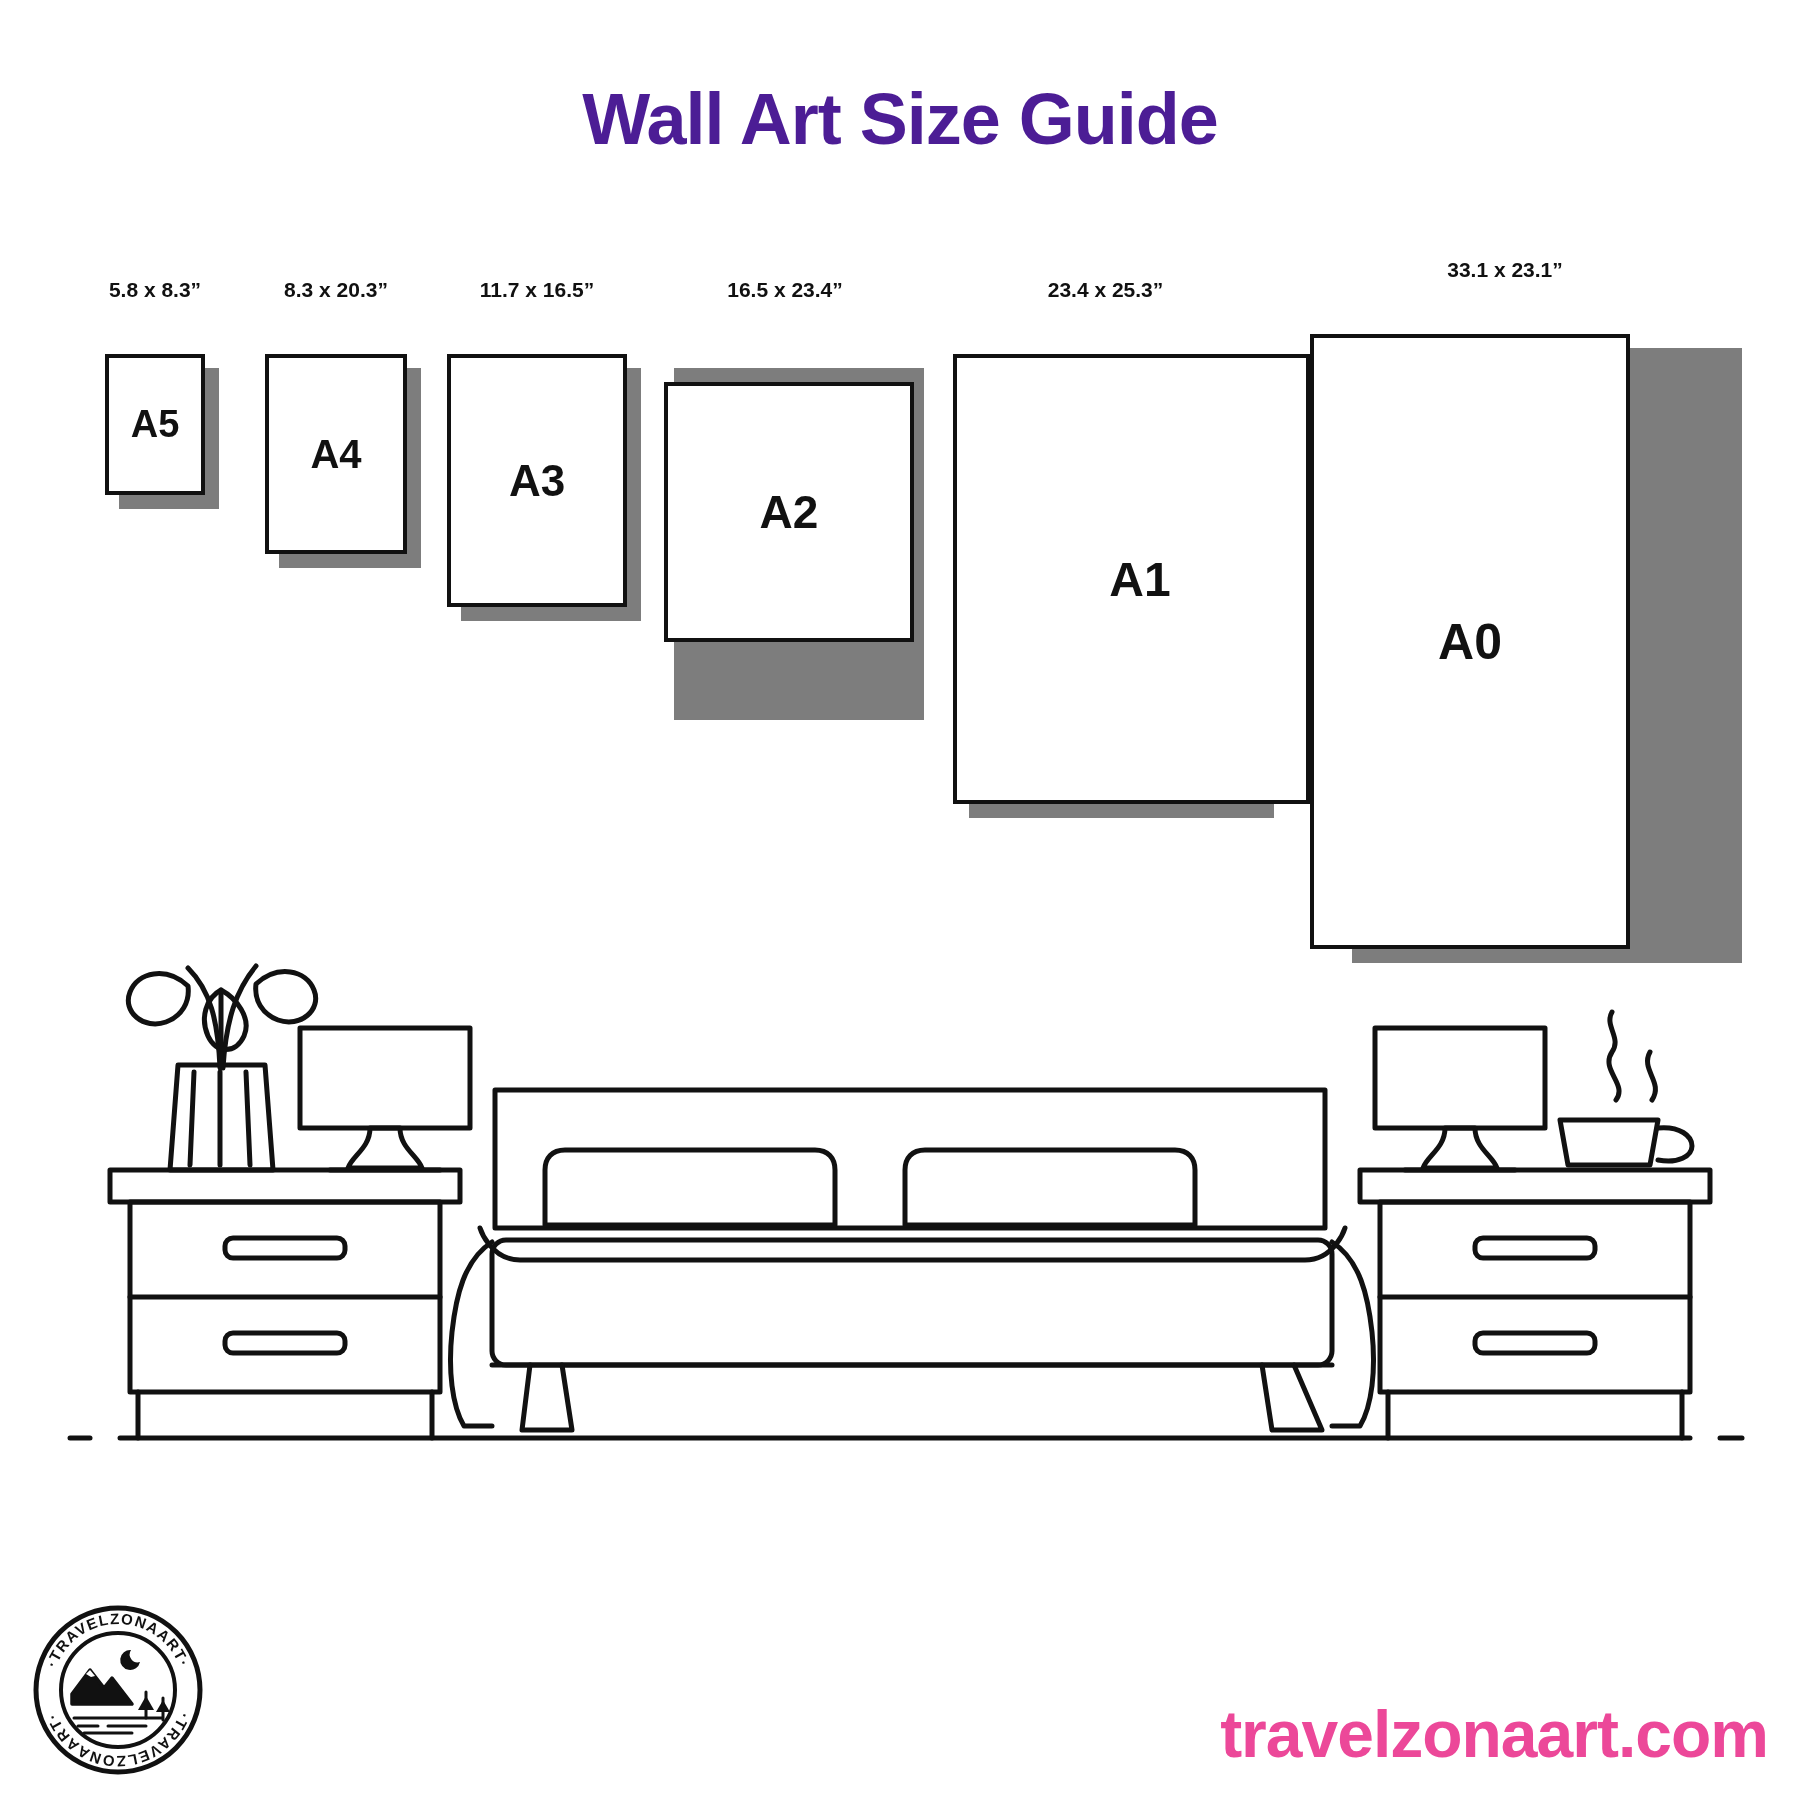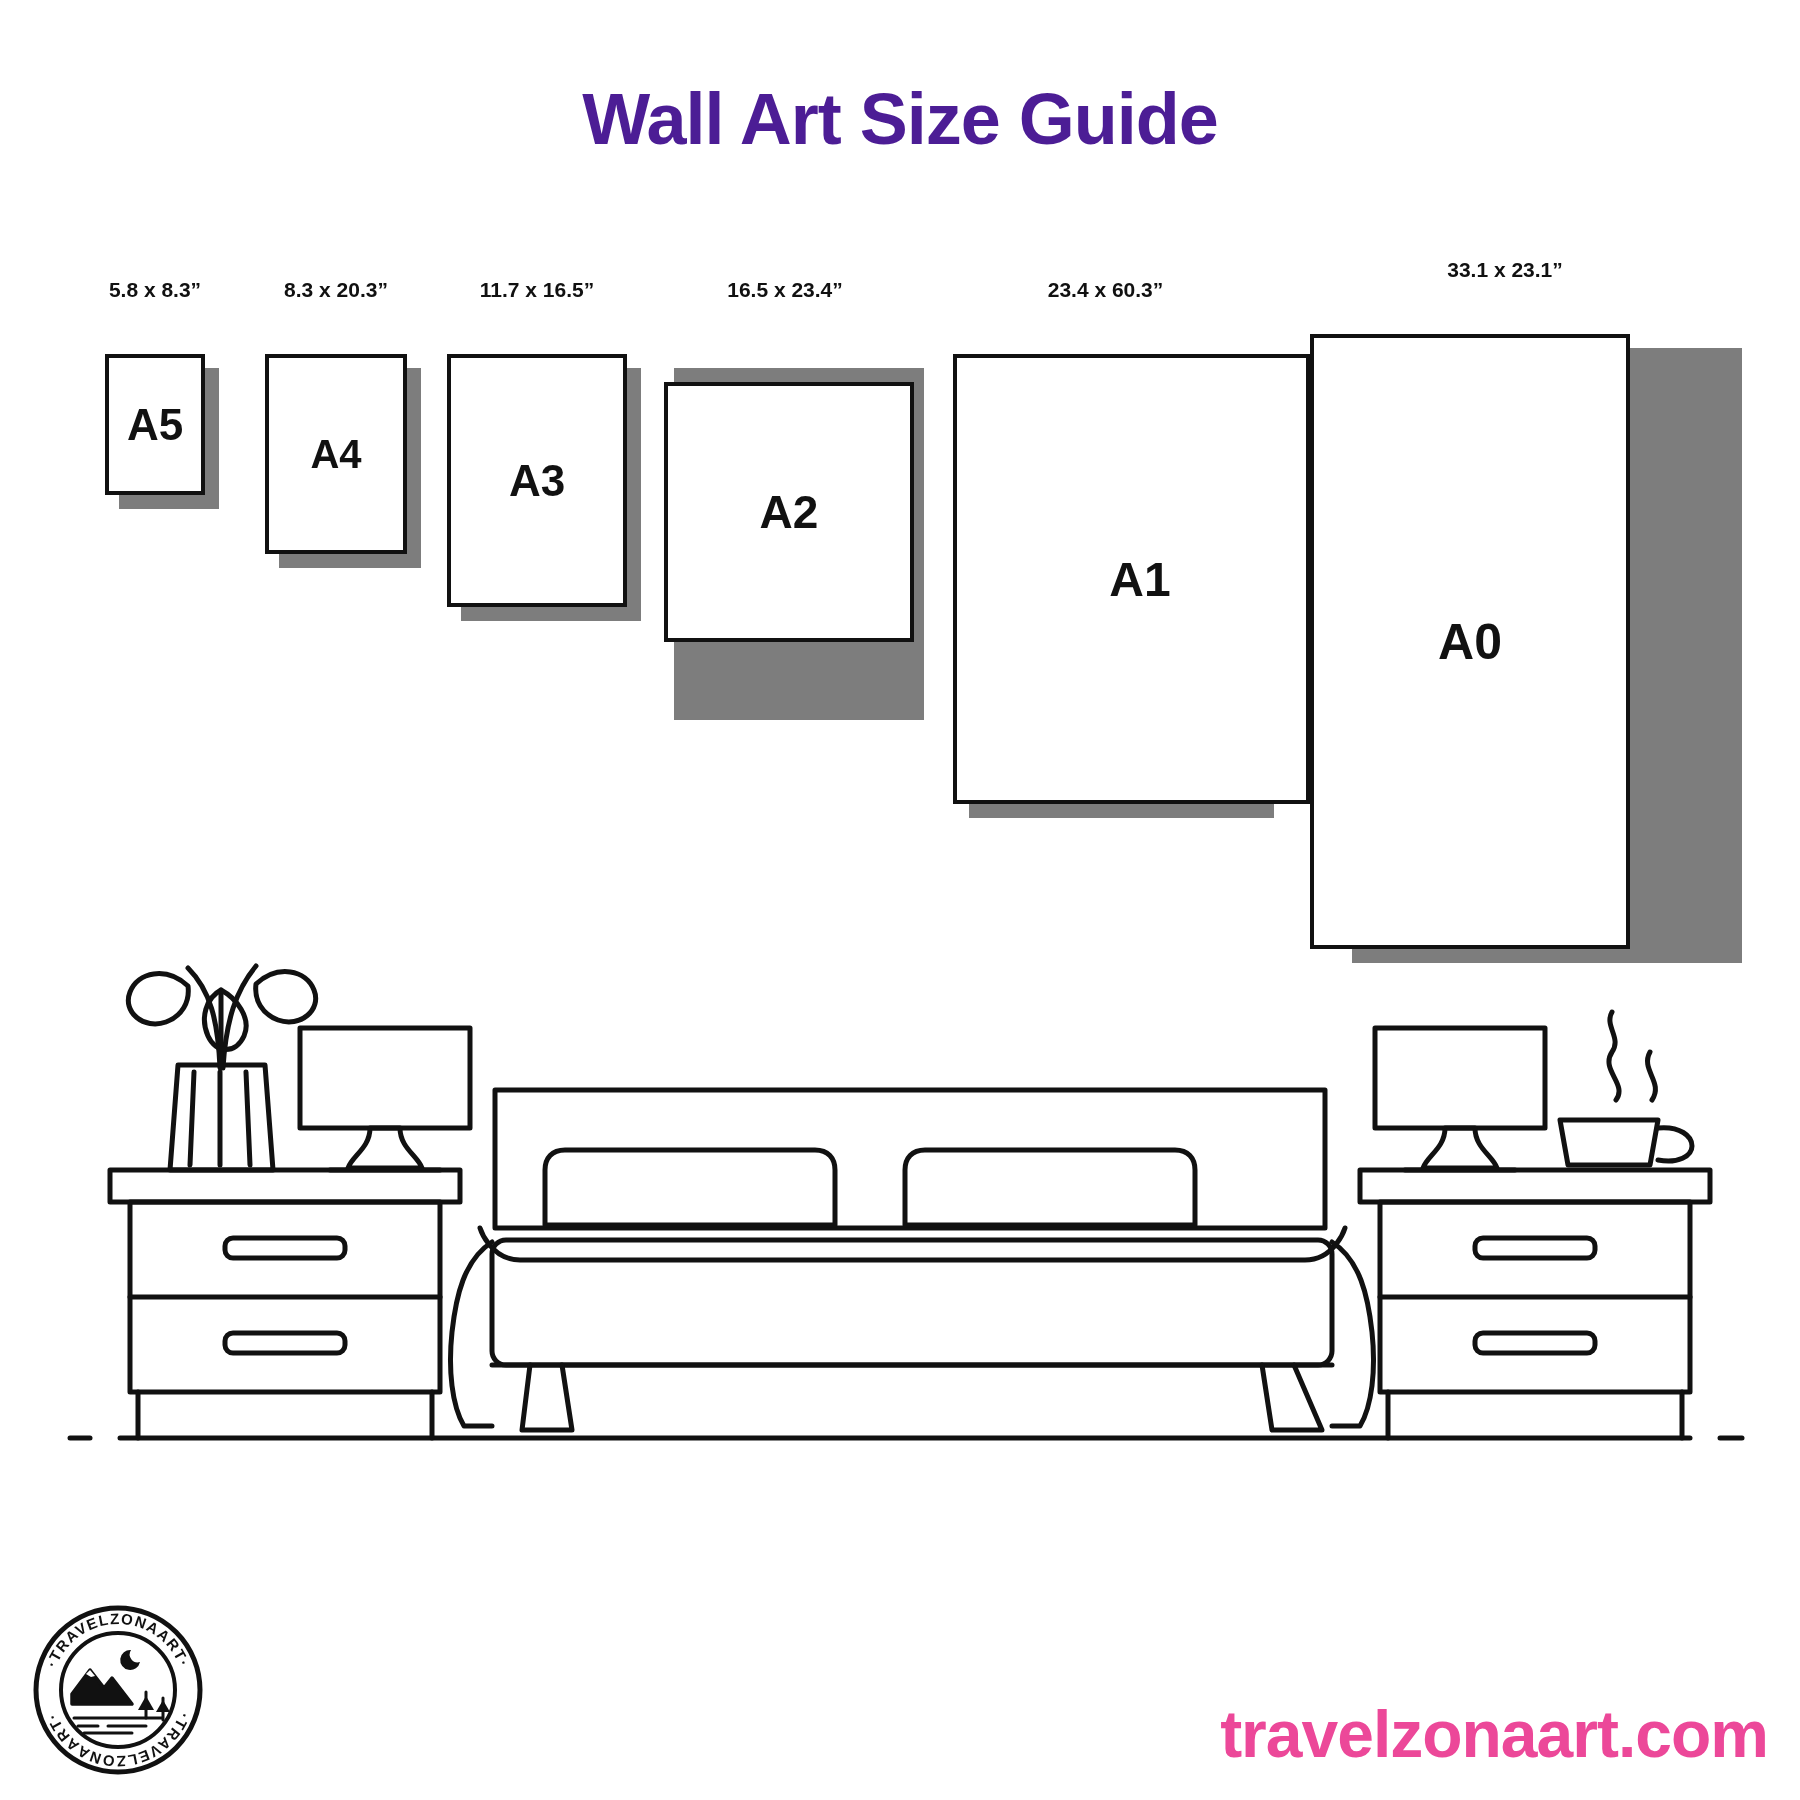--- a/index.html
+++ b/index.html
@@ -102,21 +102,21 @@
 <body>
 
 <div id="page-title">Wall Art Size Guide</div>
 
 <div id="frames-row">
 
   <div class="frame-group" style="left:105px; top:300px; width:100px;">
     <div class="frame-dims" style="top:-22px; width:100px; left:0;">5.8 x 8.3”</div>
     <div class="frame-shadow" style="left:14px; top:68px; width:100px; height:141px;"></div>
     <div class="frame-box" style="left:0; top:54px; width:100px; height:141px;">
-      <span class="frame-label" style="font-size:44px;">A5</span>
+      <span class="frame-label" style="font-size:38px;">A5</span>
     </div>
   </div>
 
   <div class="frame-group" style="left:265px; top:300px; width:142px;">
     <div class="frame-dims" style="top:-22px; width:142px; left:0;">8.3 x 20.3”</div>
     <div class="frame-shadow" style="left:14px; top:68px; width:142px; height:200px;"></div>
     <div class="frame-box" style="left:0; top:54px; width:142px; height:200px;">
       <span class="frame-label" style="font-size:40px;">A4</span>
     </div>
   </div>
@@ -131,21 +131,21 @@
 
   <div class="frame-group" style="left:660px; top:300px; width:250px;">
     <div class="frame-dims" style="top:-22px; width:250px; left:0;text-align:center;">16.5 x 23.4”</div>
     <div class="frame-shadow" style="left:14px; top:68px; width:250px; height:352px;"></div>
     <div class="frame-box" style="left:4px; top:54px; width:250px; height:260px;margin-top:28px;">
       <span class="frame-label" style="font-size:46px;">A2</span>
     </div>
   </div>
 
   <div class="frame-group" style="left:953px; top:300px; width:305px;">
-    <div class="frame-dims" style="top:-22px; width:305px; left:0;">23.4 x 60.3”</div>
+    <div class="frame-dims" style="top:-22px; width:305px; left:0;">23.4 x 25.3”</div>
     <div class="frame-shadow" style="left:16px; top:68px; width:305px; height:450px;"></div>
     <div class="frame-box" style="left:0; top:54px; width:357px; height:450px;padding-left:17px;">
       <span class="frame-label" style="font-size:48px;">A1</span>
     </div>
   </div>
 
   <div class="frame-group" style="left:1310px; top:280px; width:390px;">
     <div class="frame-dims" style="top:-22px; width:390px; left:0;">33.1 x 23.1”</div>
     <div class="frame-shadow" style="left:42px; top:68px; width:390px; height:615px;"></div>
     <div class="frame-box" style="left:0; top:54px; width:320px; height:615px;">

